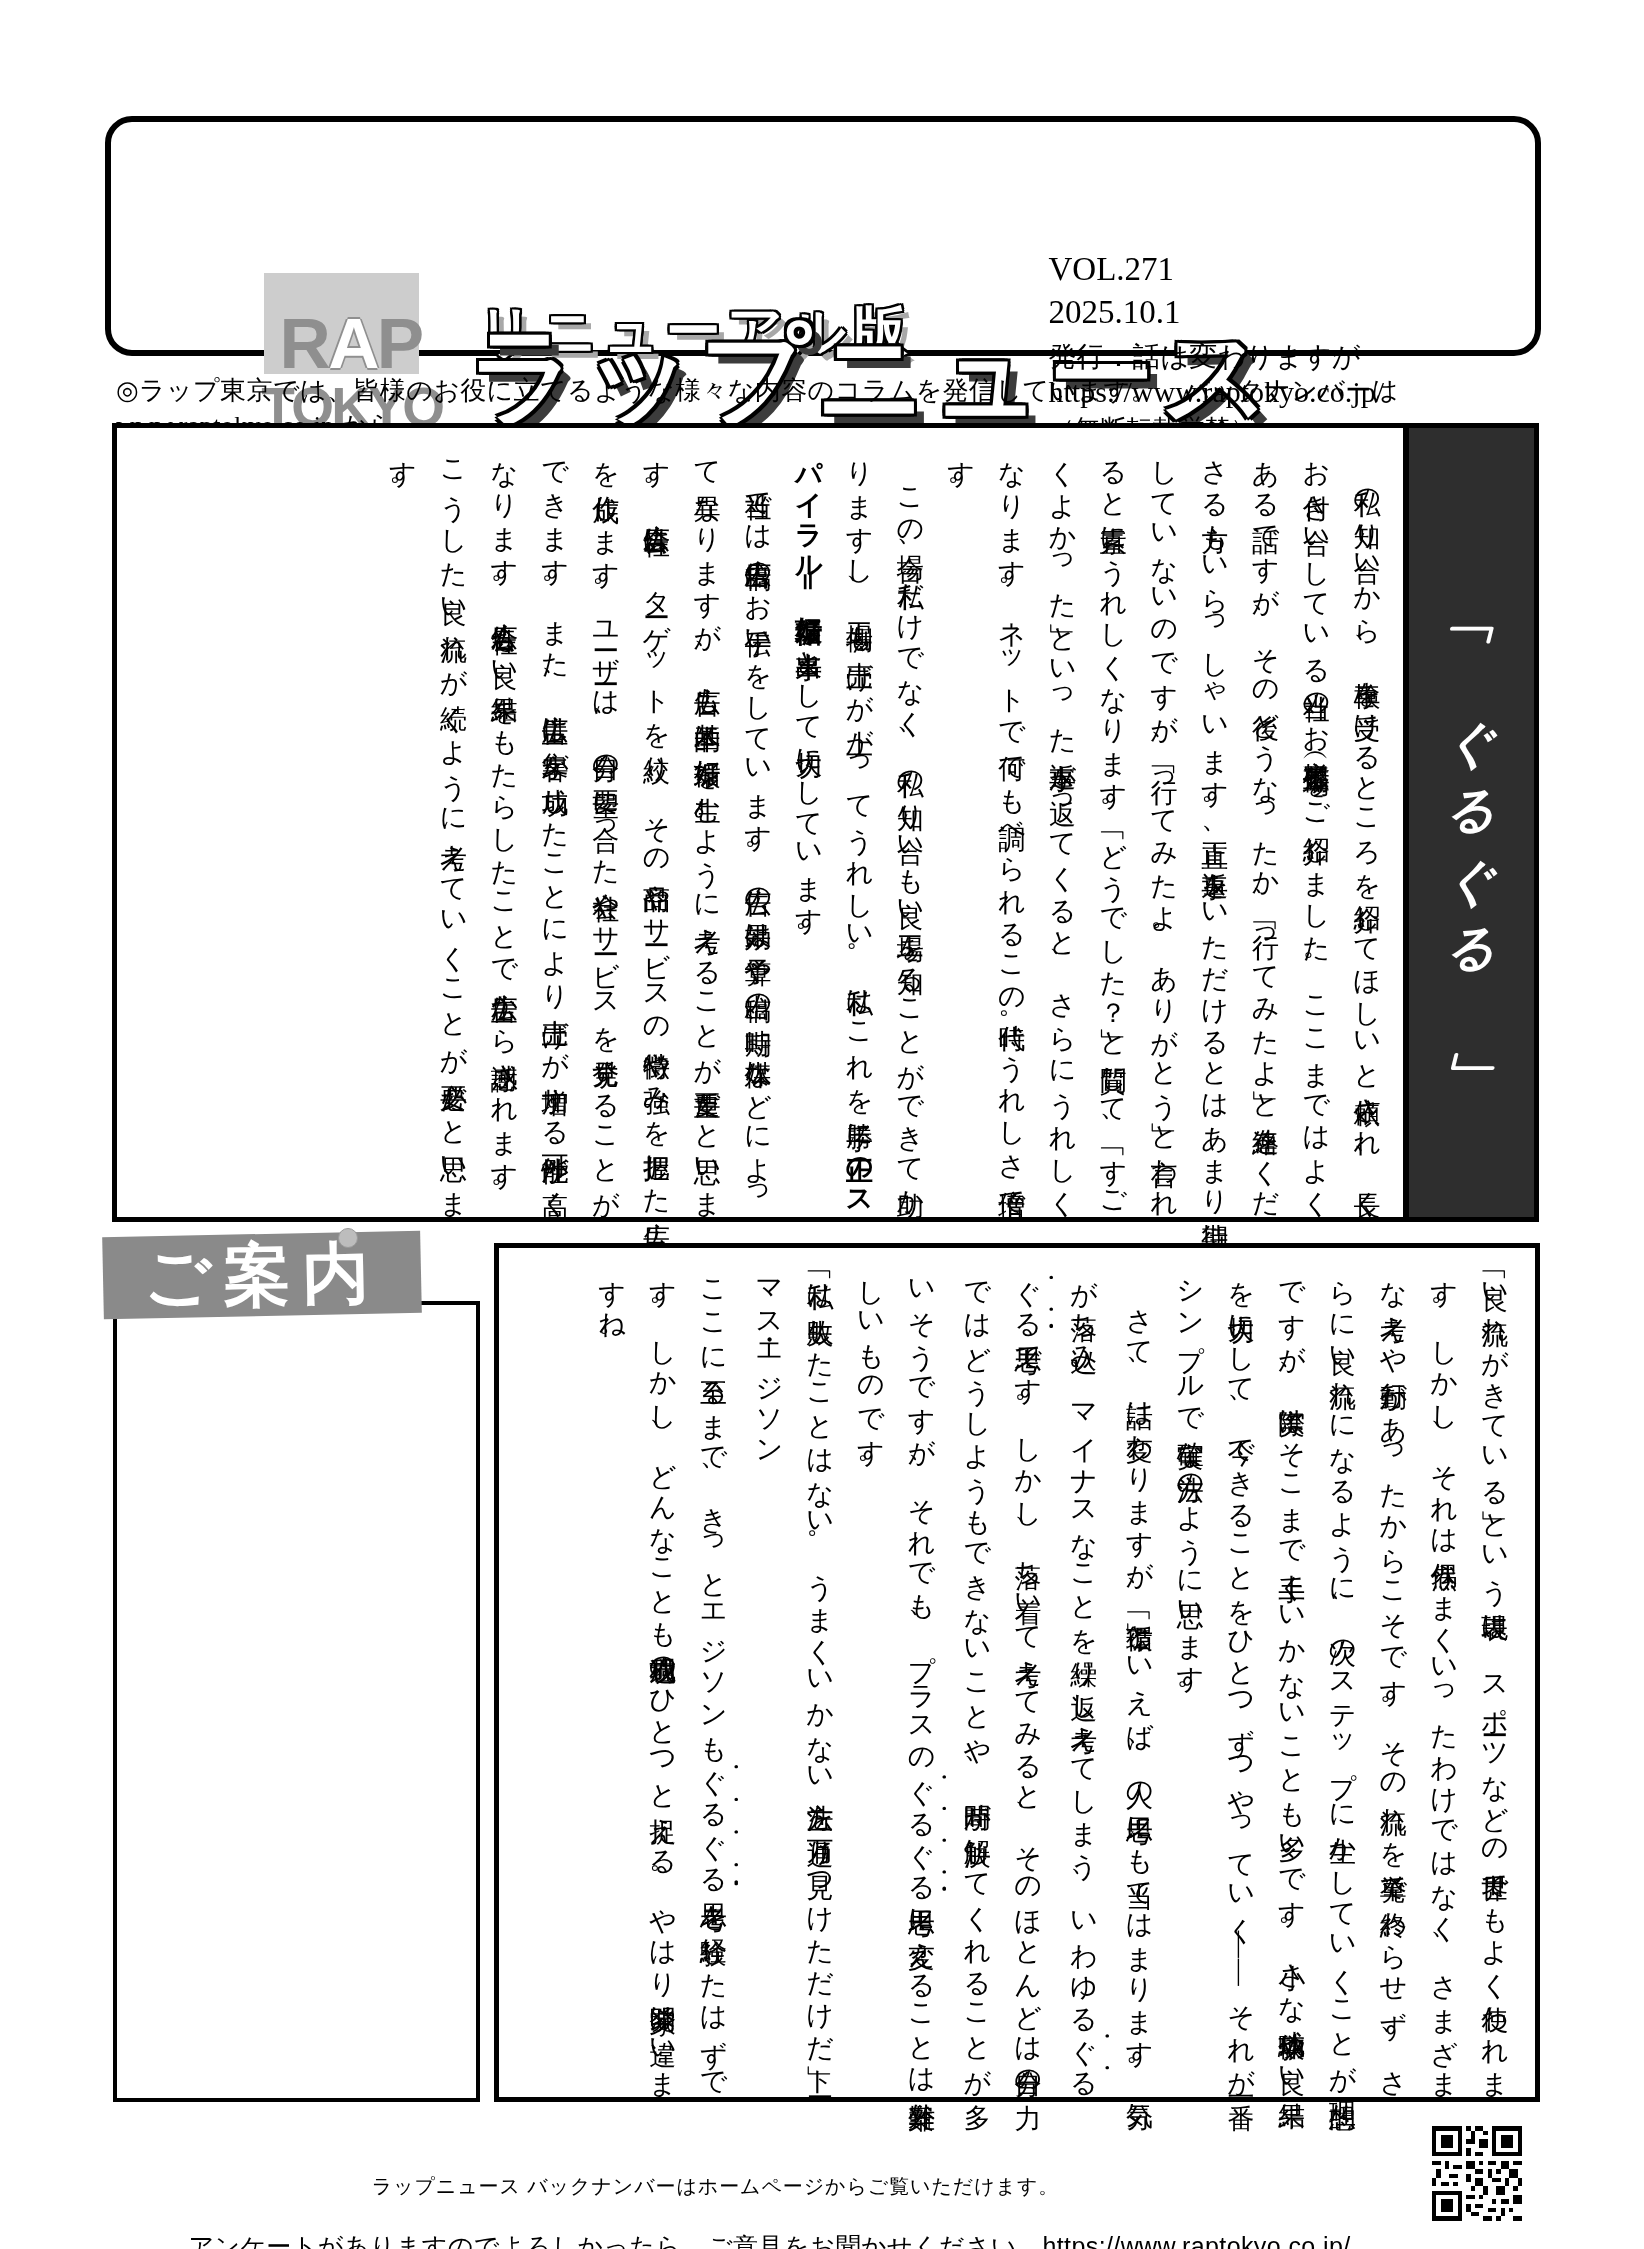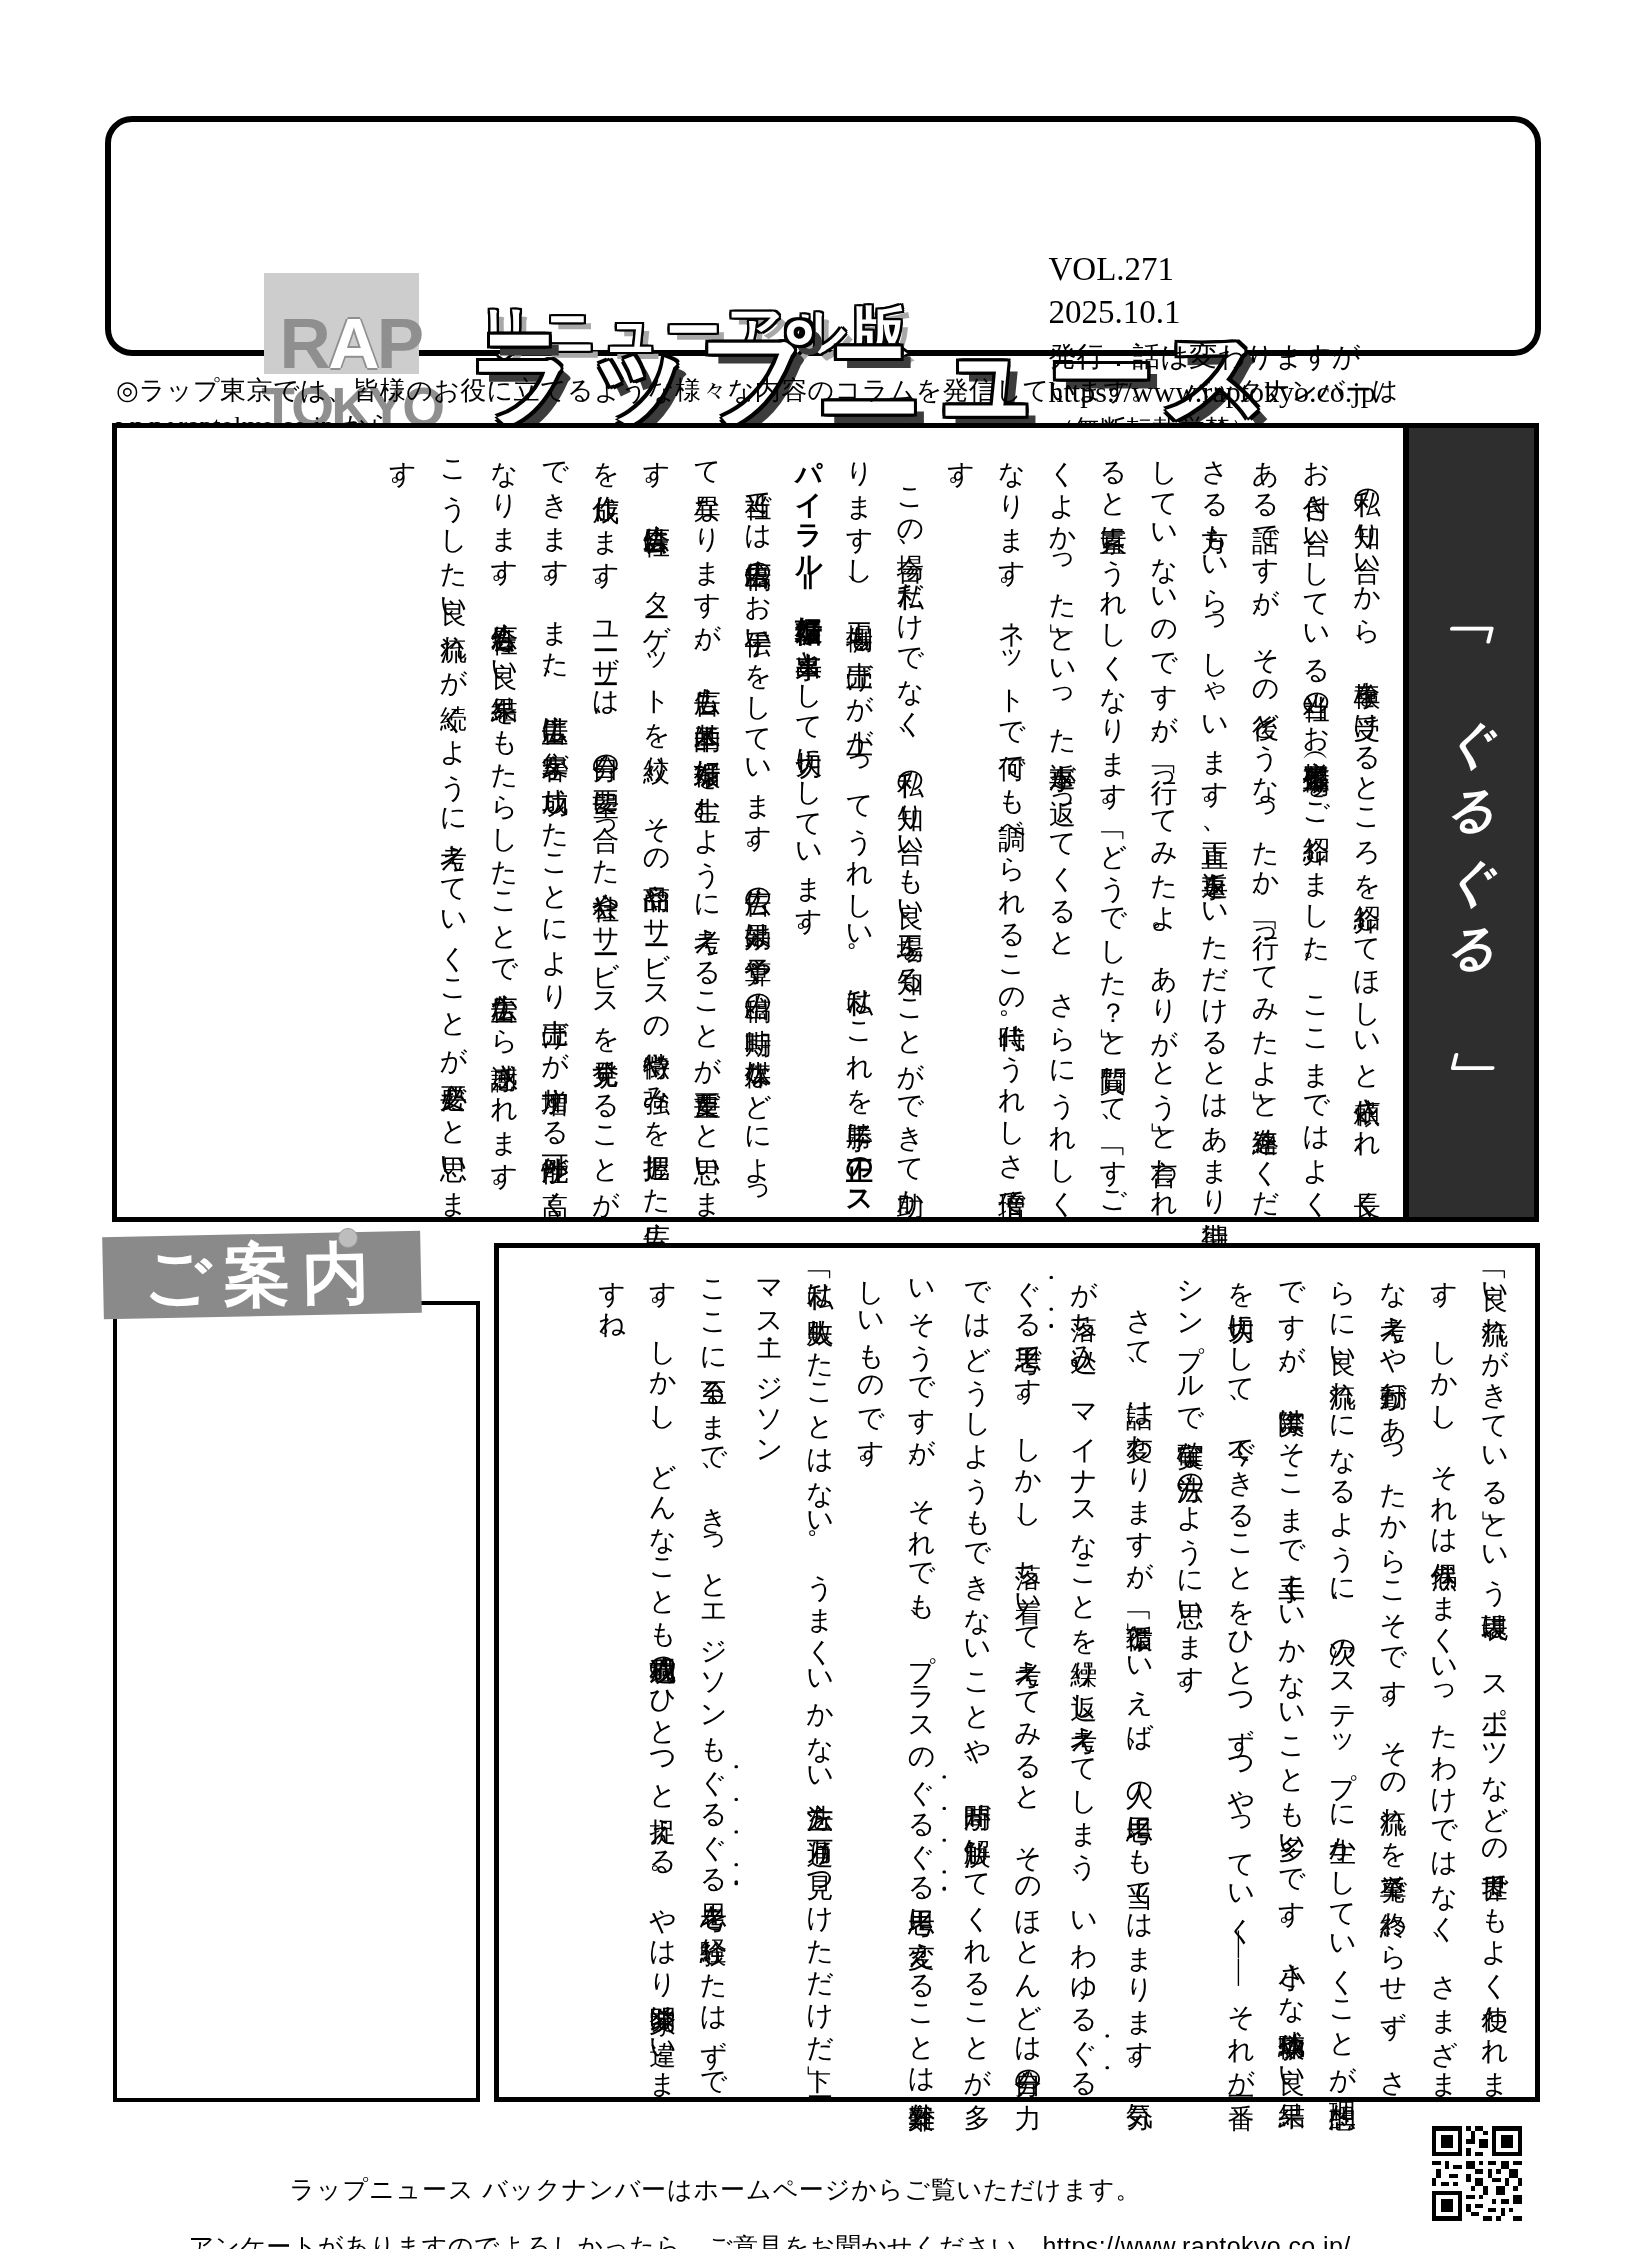--- a/index.html
+++ b/index.html
@@ -56,21 +56,21 @@
   
   .guide-box{position:absolute;left:113px;top:1301px;width:367px;height:801px;
              border:4.5px solid #000;box-sizing:border-box;background:#fff;}
   .guide-badge{position:absolute;left:103px;top:1234px;width:318px;height:82px;background:#8a8a8a;
                transform:rotate(-1.2deg);display:flex;align-items:center;justify-content:center;}
   .guide-badge-label{color:#fff;font-size:67px;font-weight:900;letter-spacing:11.7px;}
   .pin-dot{position:absolute;left:338px;top:1228px;width:18px;height:18px;border-radius:50%;
            background:#bdbdbd;border:1.8px solid #9a9a9a;}
 
   
-  .footer-line1{position:absolute;left:0;top:2173px;width:1431px;text-align:center;font-size:25px;letter-spacing:0.9px;}
+  .footer-line1{position:absolute;left:0;top:2173px;width:1431px;text-align:center;font-size:20px;letter-spacing:0.9px;}
   .footer-line2{position:absolute;left:0;top:2230px;width:1539px;text-align:center;font-size:25px;letter-spacing:0.4px;}
   .qr{position:absolute;left:1432px;top:2126px;width:90px;height:95px;}
 </style>
 </head>
 <body>
 
 <div id="page">
 
   <div class="header-box">
     <div class="logo">

